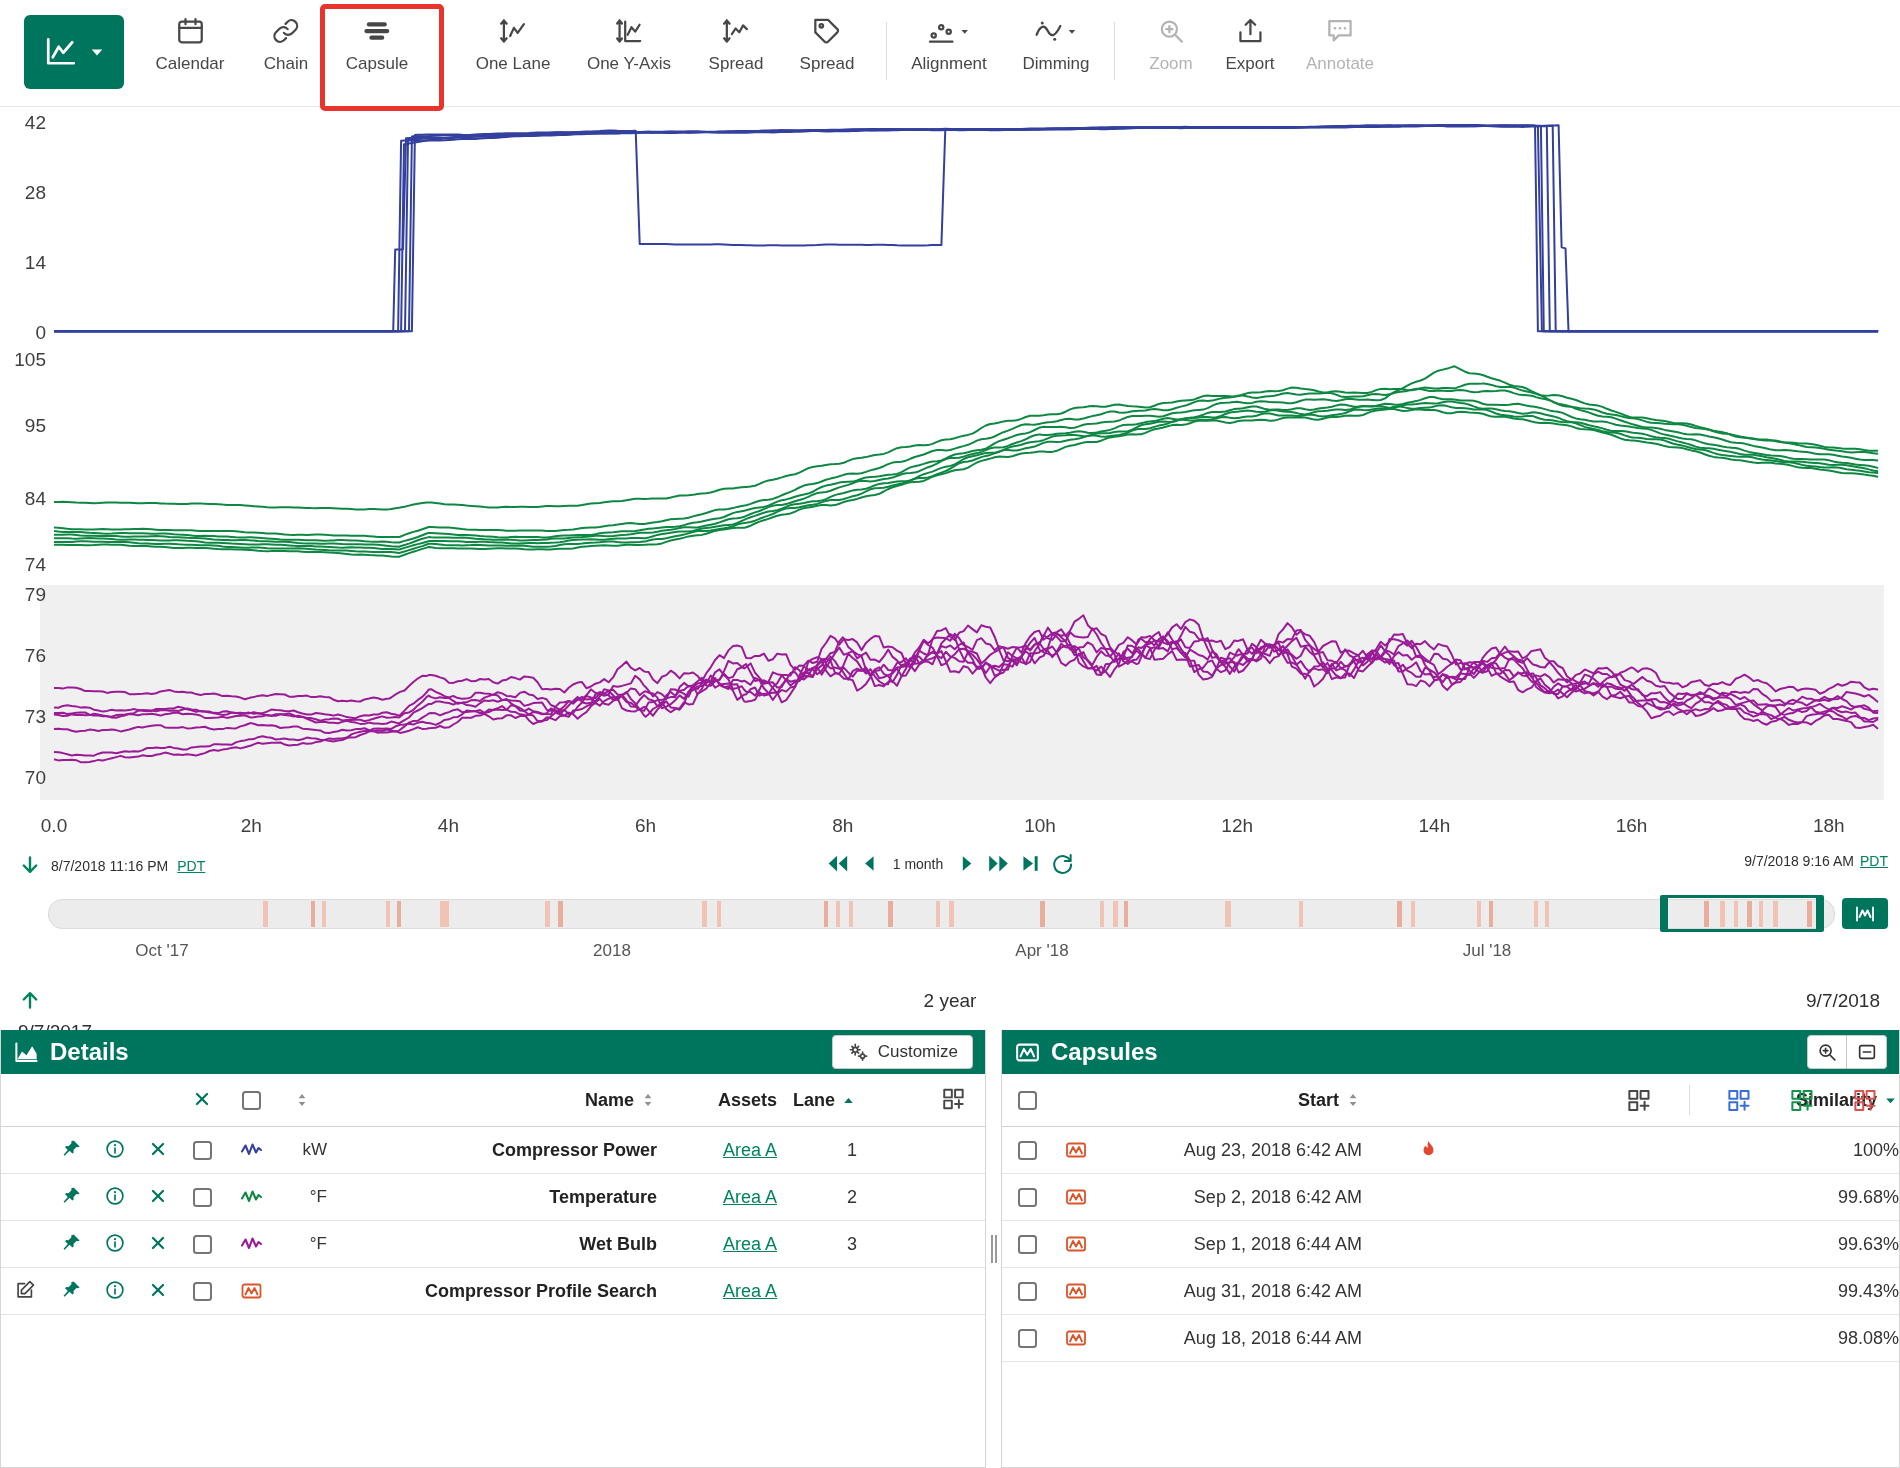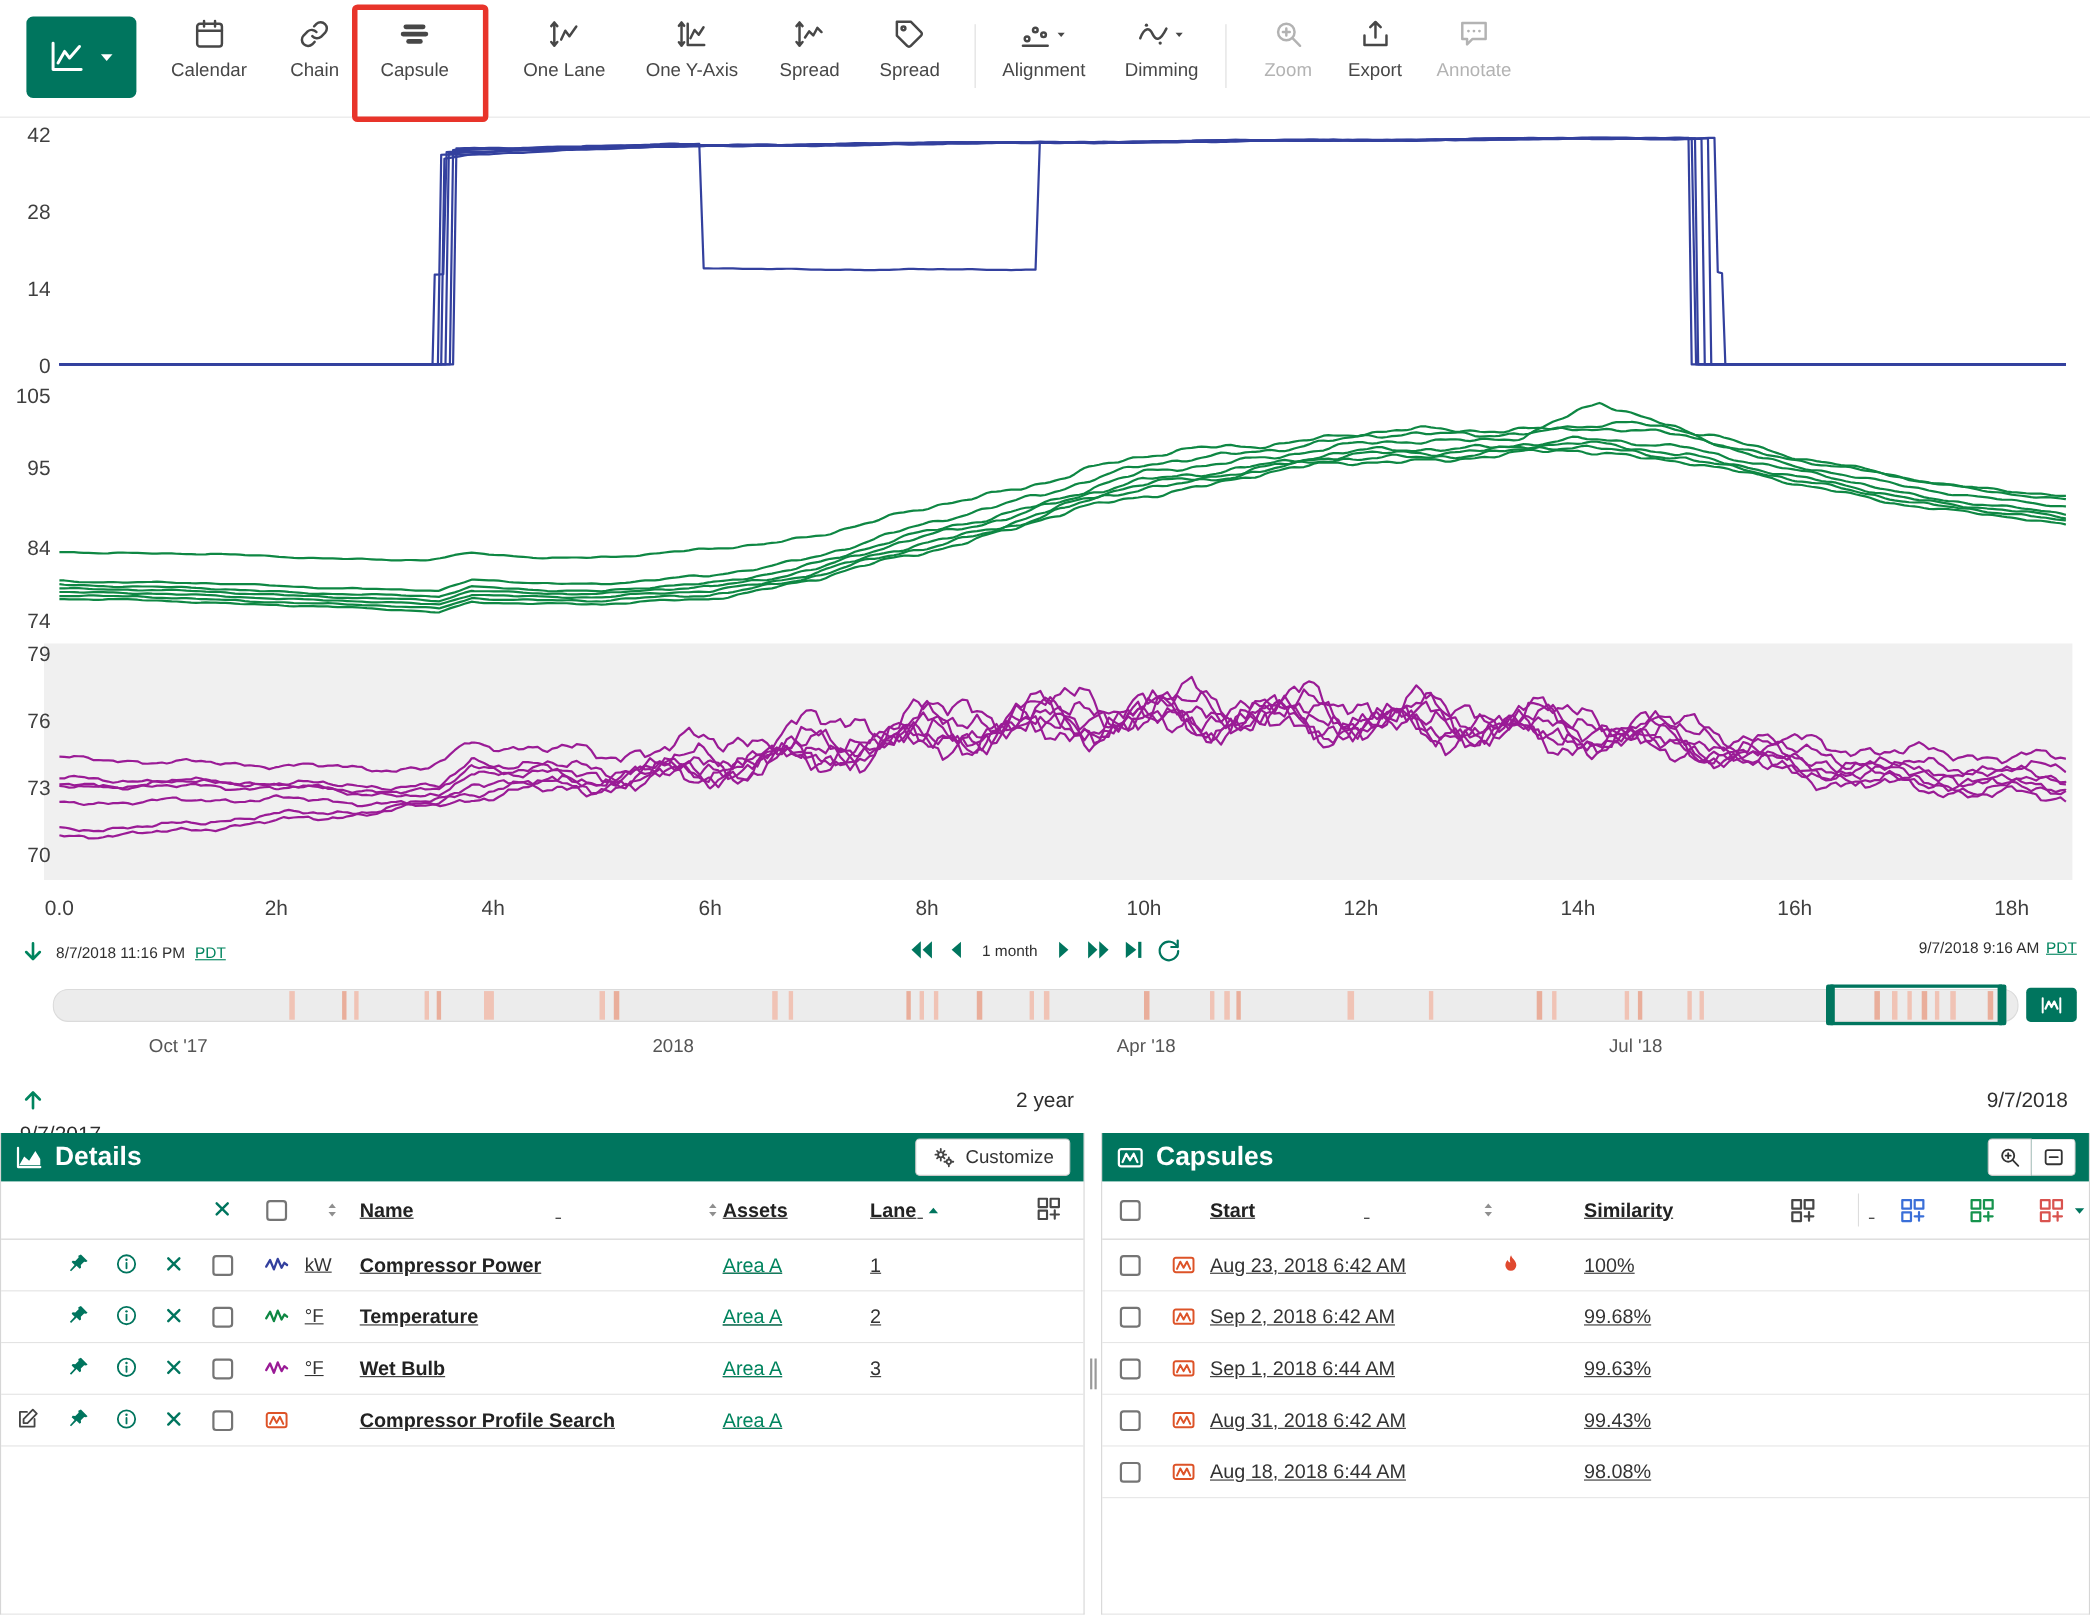--- a/index.html
+++ b/index.html
@@ -80,21 +80,21 @@
   .ph-btn .ic{width:22px;height:22px;}
   .ph-btn:first-child{border-radius:4px 0 0 4px;}
   .ph-btn:last-child{border-radius:0 4px 4px 0;border-left:none;}
 
   .dgrid{display:grid;grid-template-columns:48px 44px 44px 42px 46px 52px 50px 330px 120px 80px 1fr;
          align-items:center;min-height:46px;border-bottom:1px solid #e3e3e3;font-size:18px;}
   .cgrid{display:grid;grid-template-columns:50px 48px 262px 78px 1fr;align-items:center;min-height:46px;
          border-bottom:1px solid #e6e6e6;font-size:18px;position:relative;}
   .hrow{min-height:52px;border-bottom:1px solid #d2d2d2;font-weight:bold;color:#222;}
   .cell{display:flex;align-items:center;justify-content:center;}
-  .cell.left{justify-content:space-between;text-decoration:underline;}
+  .cell.left{justify-content:flex-end;}
   .cb{width:19px;height:19px;border:2px solid #757575;border-radius:3.5px;background:#fff;display:inline-block;cursor:pointer;box-sizing:border-box;}
   .rowbtn{background:none;border:none;padding:0;cursor:pointer;color:#00755e;}
   .rowbtn .ic{width:22px;height:22px;}
   .sigic{width:27px;height:24px;}
   .name{font-weight:bold;color:#222;}
   .unit{color:#333;font-size:17px;}
   .sort{width:18px;height:18px;color:#8f8f8f;cursor:pointer;}
   .caret-sm{width:17px;height:17px;color:#00755e;}
   .cap-icons{position:absolute;right:20px;top:0;bottom:0;display:flex;align-items:center;gap:36px;}
   .cap-icons .ic{width:27px;height:27px;cursor:pointer;}

